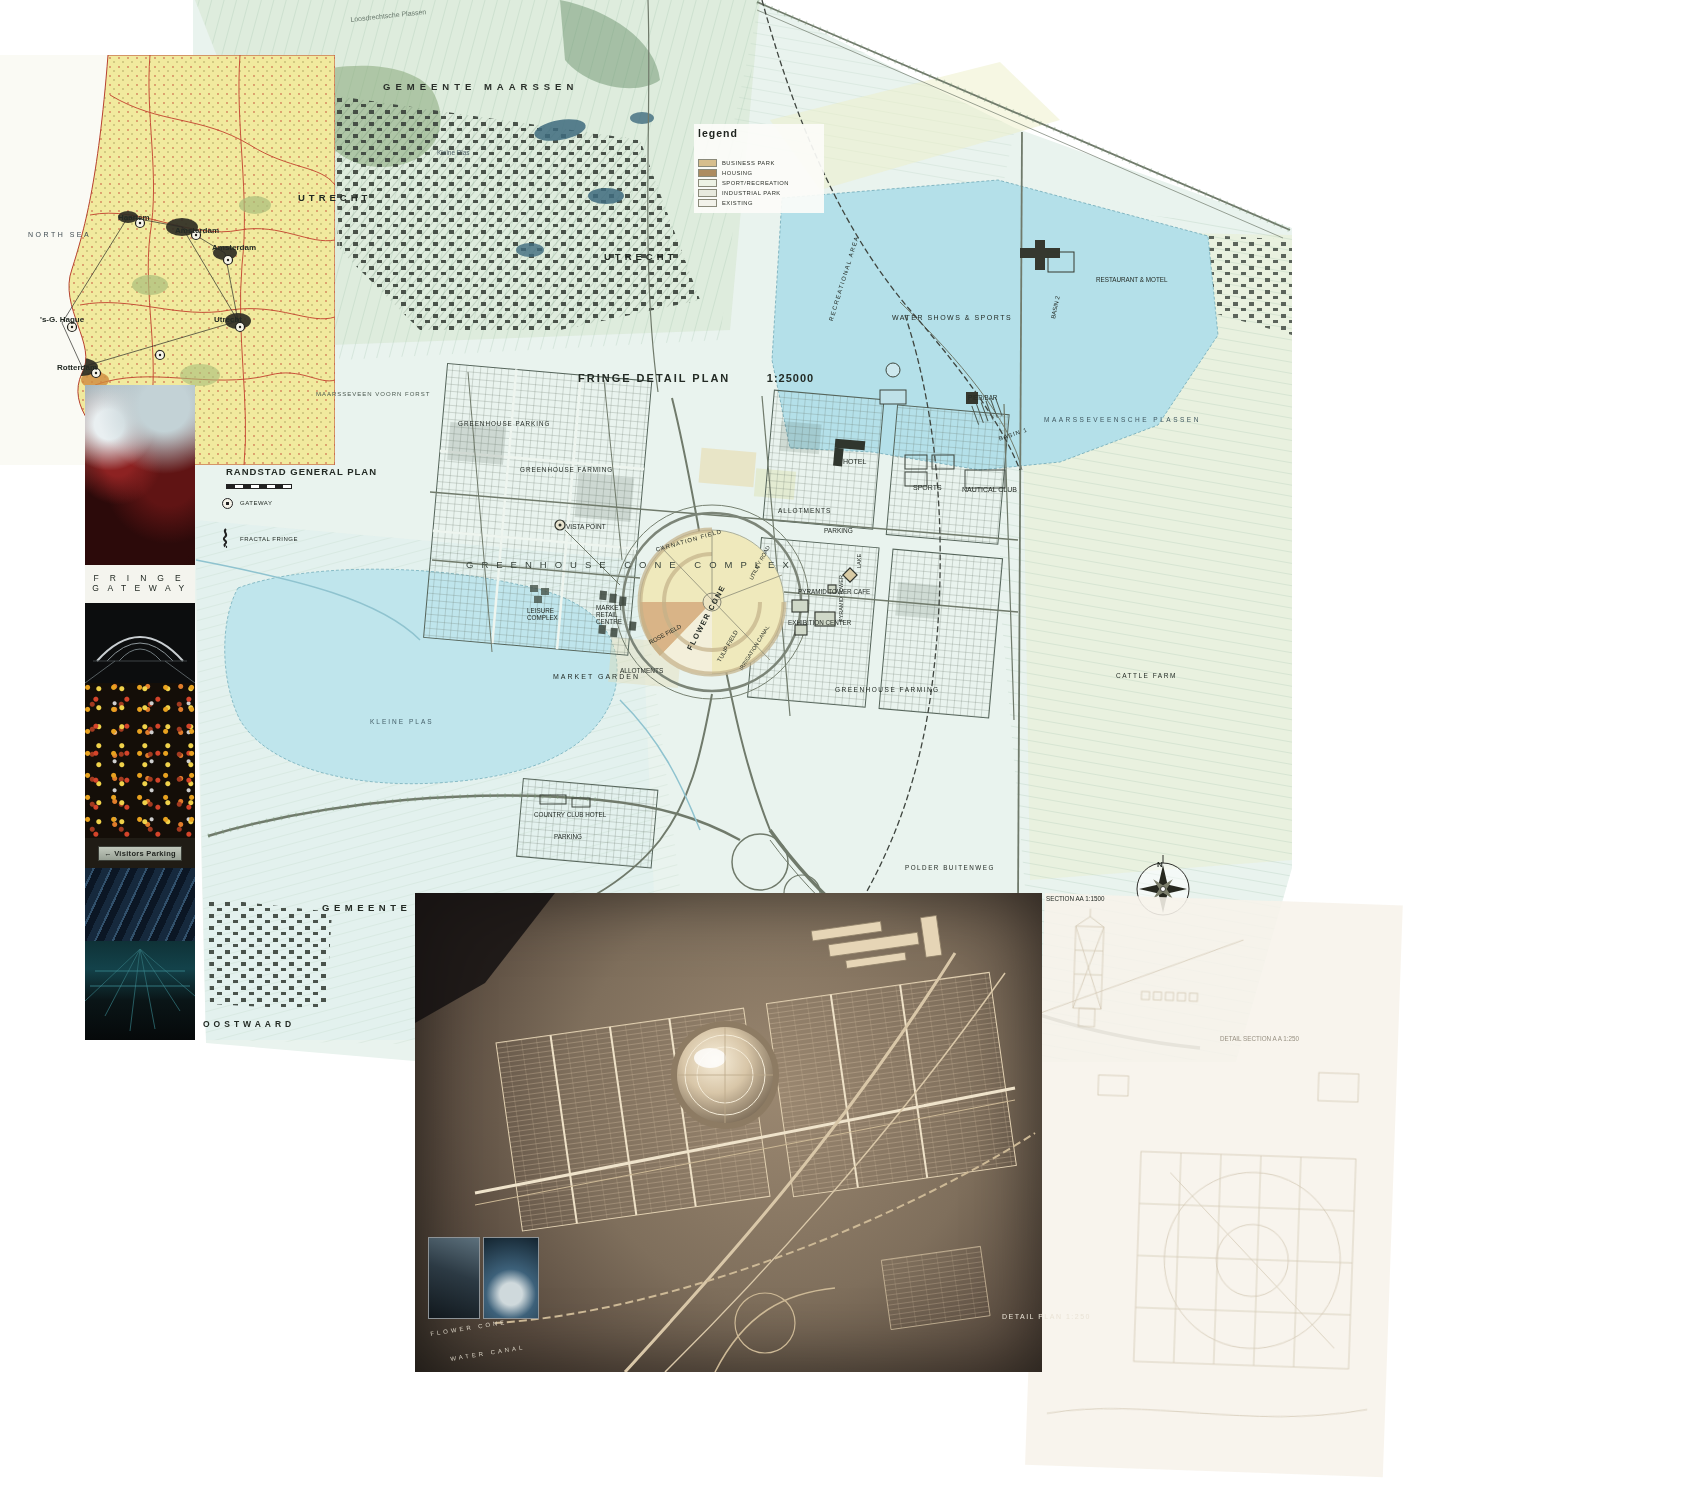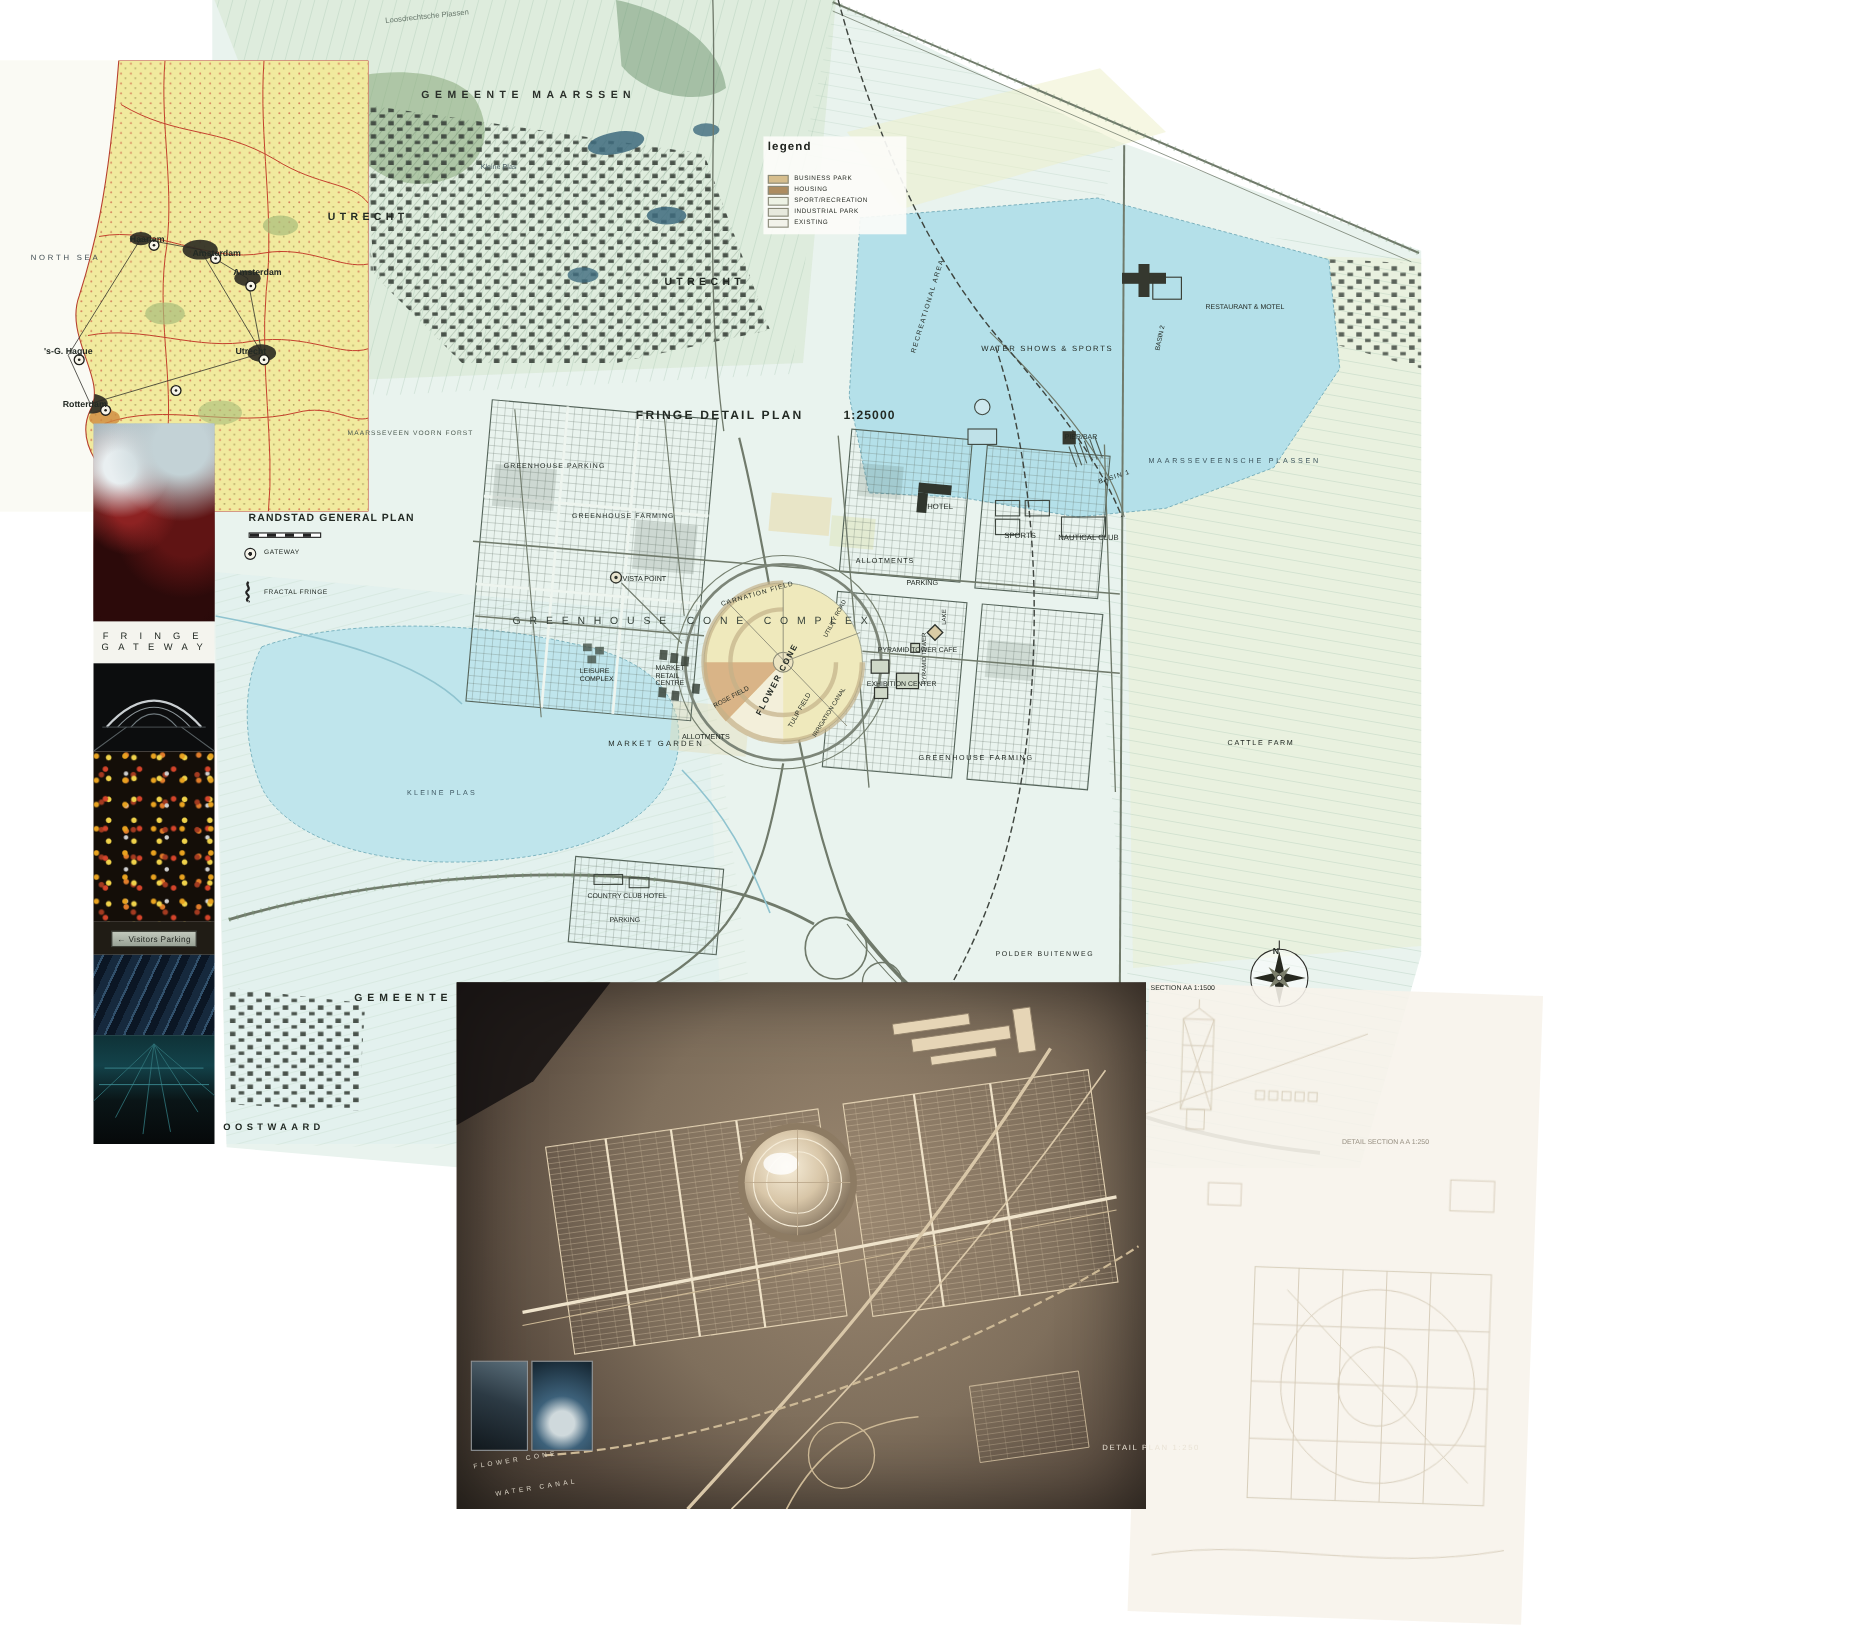--- a/index.html
+++ b/index.html
@@ -36,21 +36,21 @@
   .seg-dome{top:603px;height:80px;background:#0c0d0e;}
   .seg-flowers{top:683px;height:155px;background-color:#140e08;
     background-image:
       radial-gradient(circle at 10% 20%, #e8a21f 0 2px, transparent 3px),
       radial-gradient(circle at 35% 60%, #d4442a 0 2px, transparent 3px),
       radial-gradient(circle at 60% 30%, #f0d24a 0 2px, transparent 3px),
       radial-gradient(circle at 80% 70%, #cfcfcf 0 1.5px, transparent 2.5px),
       radial-gradient(circle at 25% 85%, #a33a20 0 2px, transparent 3px),
       radial-gradient(circle at 90% 15%, #e07c2a 0 2px, transparent 3px);
     background-size:26px 22px,31px 27px,23px 19px,37px 29px,29px 25px,33px 23px;}
-  .seg-sign{top:838px;height:30px;background:#201c15;display:flex;align-items:center;justify-content:center;}
+  .seg-sign{top:838px;height:30px;background:#201c15;display:flex;align-items:center;justify-content:center;font-weight:bold;}
   .vp-sign{background:linear-gradient(180deg,#c2c9bd,#98a195);border:1.5px solid #3c3f38;color:#1f231e;
            font-size:7.5px;padding:2px 5px;white-space:nowrap;letter-spacing:0.3px;}
   .seg-blue{top:868px;height:73px;
     background:repeating-linear-gradient(115deg,#16293d 0 7px,#31506b 7px 9px,#0b1624 9px 16px);}
   .seg-glass{top:941px;height:99px;background:linear-gradient(180deg,#0f3237 0%,#13424a 28%,#0a1517 60%,#06090a 100%);}
 
   
   .model{position:absolute;left:415px;top:893px;width:627px;height:479px;z-index:30;
     background:radial-gradient(circle at 58% 42%, #9a8770 0%, #7f6f5c 45%, #594b3f 75%, #3b332b 100%);
     box-shadow:inset 0 0 70px rgba(0,0,0,.55);}

